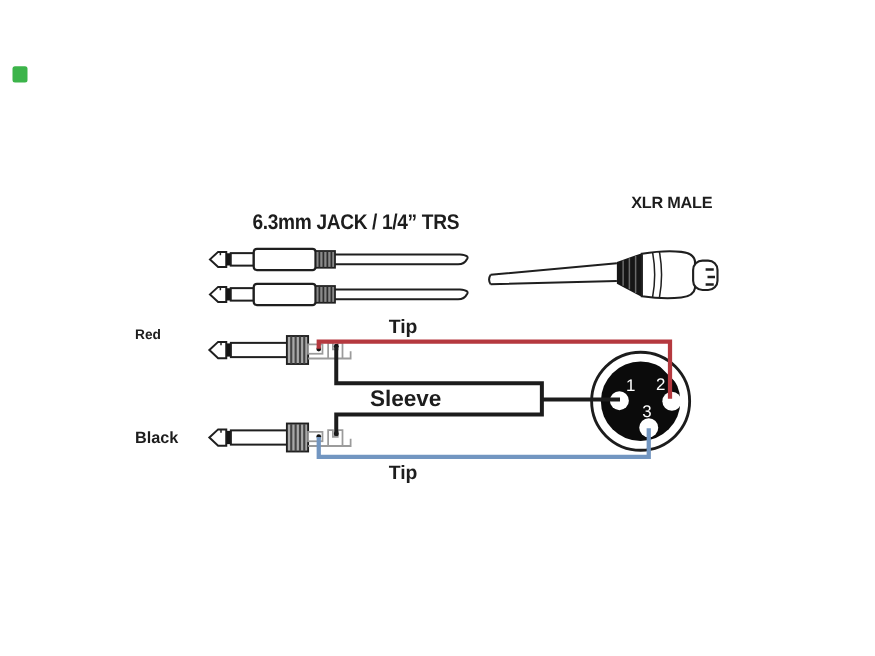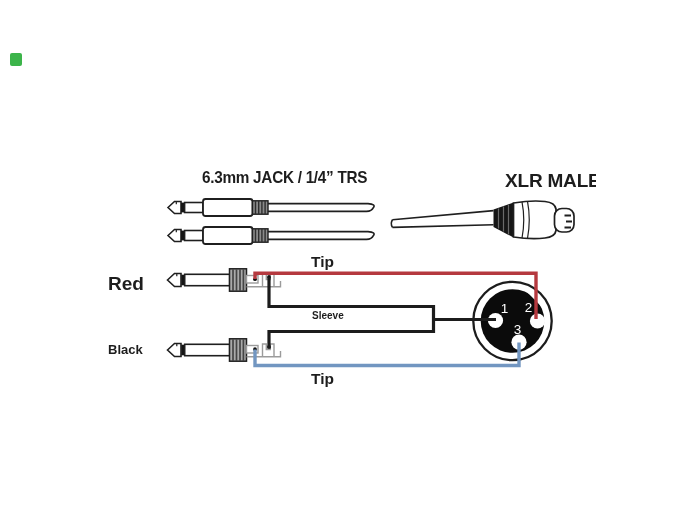--- a/index.html
+++ b/index.html
@@ -12,25 +12,25 @@
     margin-top:16px;
   }
   .lbl{
     position:absolute;
     font-weight:bold;
     color:#1d1d1d;
     white-space:nowrap;
     line-height:1.1;
   }
   #trs-title{left:202px;top:153px;font-size:17px;letter-spacing:-0.3px;transform:scaleX(0.9);transform-origin:left top;}
-  #xlr-title{left:505px;top:155px;font-size:19px;letter-spacing:-0.2px;}
-  #red-label{left:108px;top:258px;font-size:19px;}
+  #xlr-title{left:505px;top:139px;font-size:13px;letter-spacing:-0.2px;}
+  #red-label{left:108px;top:246px;font-size:11px;}
   #black-label{left:108px;top:327px;font-size:13px;}
   #tip-top-label{left:311px;top:237px;font-size:15.5px;}
-  #sleeve-label{left:312px;top:294px;font-size:10px;}
+  #sleeve-label{left:296px;top:294px;font-size:18px;}
   #tip-bottom-label{left:311px;top:354px;font-size:15.5px;}
   #logo-mark{
     position:absolute;left:10px;top:37px;width:12px;height:13px;
     background:#3cb44a;border-radius:2px;
   }
   svg{position:absolute;left:0;top:0;}
   .pin-num{
     font-family:"Liberation Sans",sans-serif;
     font-size:13.5px;
     fill:#ffffff;

